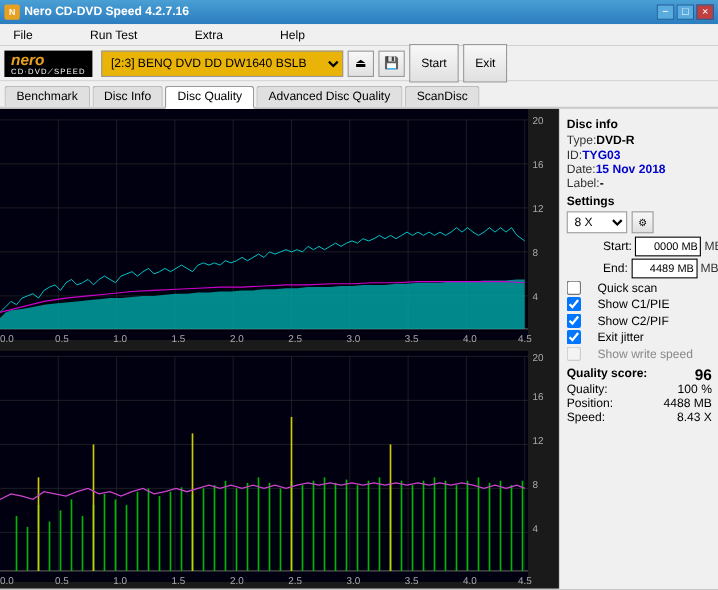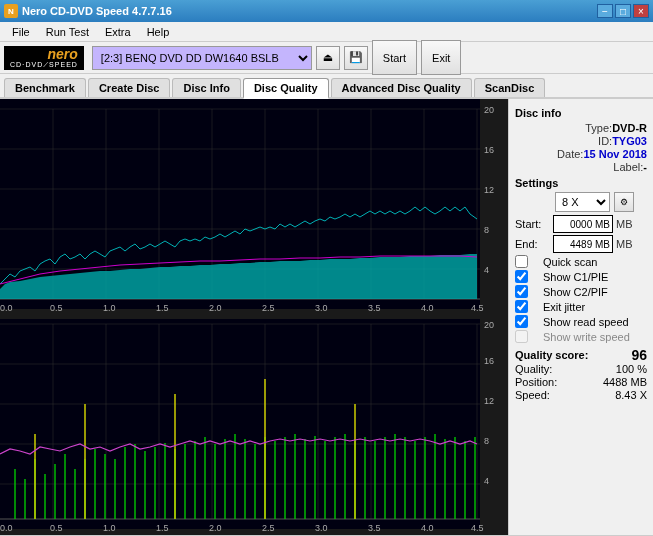--- a/index.html
+++ b/index.html
@@ -8,57 +8,57 @@
     
     .titlebar { background: linear-gradient(to bottom, #4a9fd4 0%, #2b7dbf 100%); height: 22px; display: flex; align-items: center; justify-content: space-between; padding: 0 4px; }
     .titlebar-left { display: flex; align-items: center; gap: 4px; }
     .titlebar-icon { width: 14px; height: 14px; background: #e8a020; border-radius: 2px; display: flex; align-items: center; justify-content: center; font-size: 8px; color: white; font-weight: bold; }
     .titlebar-title { color: white; font-size: 11px; font-weight: bold; }
     .titlebar-controls { display: flex; gap: 2px; }
     .titlebar-btn { width: 16px; height: 14px; background: #5aabde; border: 1px solid #2060a0; color: white; font-size: 10px; cursor: pointer; display: flex; align-items: center; justify-content: center; }
     .titlebar-btn.close { background: #c04040; }
     
     
-    .menubar { background: #f0f0f0; height: 20px; display: flex; align-items: center; padding: 0 4px; border-bottom: 1px solid #ccc; }
+    .menubar { background: #f0f0f0; height: 20px; display: flex; align-items: center; padding: 0 4px; border-bottom: 1px solid #ccc; gap: 36px; }
     .menubar-item { padding: 2px 8px; font-size: 11px; cursor: pointer; }
     
     
     .toolbar { background: #f0f0f0; height: 32px; display: flex; align-items: center; padding: 2px 4px; gap: 4px; border-bottom: 1px solid #ccc; }
     .logo { background: #000; padding: 1px 6px; margin-right: 4px; }
-    .logo-text { color: #e8a020; font-size: 14px; font-weight: bold; font-style: italic; line-height: 1; text-align: right; }
+    .logo-text { color: #e8a020; font-size: 14px; font-weight: bold; font-style: italic; line-height: 1; }
     .logo-sub { color: white; font-size: 7px; letter-spacing: 1px; }
-    .drive-select { height: 24px; background: #c4b5fd; border: 1px solid #999; padding: 0 4px; font-size: 11px; min-width: 220px; }
+    .drive-select { height: 24px; background: #eab308; border: 1px solid #999; padding: 0 4px; font-size: 11px; min-width: 220px; }
     .toolbar-btn { height: 35px; background: linear-gradient(to bottom, #f8f8f8, #e0e0e0); border: 1px solid #999; padding: 0 10px; cursor: pointer; font-size: 11px; }
     .toolbar-btn-icon { width: 24px; height: 24px; background: linear-gradient(to bottom, #f8f8f8, #e0e0e0); border: 1px solid #999; cursor: pointer; display: flex; align-items: center; justify-content: center; }
     
     
     .tabs { display: flex; background: #f0f0f0; padding: 4px 4px 0; gap: 2px; border-bottom: 2px solid #ccc; }
-    .tab { padding: 3px 10px; background: #e0e0e0; border: 1px solid #bbb; border-bottom: none; cursor: pointer; font-size: 11px; border-radius: 3px 3px 0 0; font-weight: bold; }
+    .tab { padding: 3px 10px; background: #e0e0e0; border: 1px solid #bbb; border-bottom: none; cursor: pointer; font-size: 11px; border-radius: 3px 3px 0 0; }
     .tab.active { background: white; border-color: #999; border-bottom: 2px solid white; margin-bottom: -2px; z-index: 1; }
     
     
     .main { display: flex; height: calc(536px - 22px - 20px - 32px - 26px); }
     
     
     .chart-area { flex: 1; background: #1a1a1a; position: relative; overflow: hidden; }
     
     
     .right-panel { width: 145px; background: #f0f0f0; border-left: 1px solid #ccc; padding: 4px 6px; overflow-y: auto; }
     
     .section-title { font-weight: bold; font-size: 11px; margin-bottom: 3px; margin-top: 4px; }
-    .info-row { display: flex; justify-content: flex-end; font-size: 11px; margin-bottom: 1px; }
+    .info-row { display: flex; justify-content: flex-start; font-size: 11px; margin-bottom: 1px; }
     .info-label { color: #333; }
     .info-value { color: #0000cc; font-weight: bold; }
     .info-value.black { color: #000; }
     
-    .settings-row { display: flex; align-items: center; gap: 4px; margin-bottom: 3px; margin-left: 40px; }
+    .settings-row { display: flex; align-items: center; gap: 4px; margin-bottom: 3px; }
     .settings-select { height: 20px; border: 1px solid #999; background: white; font-size: 11px; padding: 0 2px; width: 55px; }
     .small-btn { width: 20px; height: 20px; background: linear-gradient(to bottom, #f8f8f8, #e0e0e0); border: 1px solid #999; cursor: pointer; display: flex; align-items: center; justify-content: center; font-size: 9px; }
     
-    .mb-field { display: flex; align-items: center; gap: 3px; margin-bottom: 2px; font-size: 11px; }
+    .mb-field { display: flex; align-items: center; gap: 3px; margin-bottom: 2px; font-size: 11px; margin-left: 33px; }
     .mb-label { width: 35px; }
     .mb-input { width: 60px; height: 18px; border: 1px solid #000000; background: white; padding: 0 2px; font-size: 10px; text-align: right; }
     .mb-unit { color: #333; }
     
     .checkbox-row { display: flex; align-items: center; gap: 15px; margin-bottom: 2px; font-size: 11px; }
     .checkbox-row input { margin: 0; }
     
     .advanced-btn { width: 100%; height: 22px; background: linear-gradient(to bottom, #f8f8f8, #d0d0d0); border: 1px solid #999; cursor: pointer; font-size: 11px; margin-top: 4px; }
     
     .quality-row { display: flex; justify-content: space-between; align-items: center; margin-top: 4px; font-size: 11px; font-weight: bold; }
@@ -68,21 +68,21 @@
     
     
     .stats-bar { display: flex; background: #f0f0f0; border-top: 1px solid #ccc; padding: 3px 6px; gap: 20px; font-size: 11px; }
   </style>
 </head>
 <body>
 
 <div class="titlebar">
   <div class="titlebar-left">
     <div class="titlebar-icon">N</div>
-    <span class="titlebar-title">Nero CD-DVD Speed 4.7.7.16</span>
+    <span class="titlebar-title">Nero CD-DVD Speed 4.2.7.16</span>
   </div>
   <div class="titlebar-controls">
     <button class="titlebar-btn">−</button>
     <button class="titlebar-btn">□</button>
     <button class="titlebar-btn close">×</button>
   </div>
 </div>
 
 <div class="menubar">
   <span class="menubar-item">File</span>
@@ -100,21 +100,20 @@
     <option>[2:3]  BENQ DVD DD DW1640 BSLB</option>
   </select>
   <div class="toolbar-btn-icon">⏏</div>
   <div class="toolbar-btn-icon">💾</div>
   <button class="toolbar-btn">Start</button>
   <button class="toolbar-btn">Exit</button>
 </div>
 
 <div class="tabs">
   <div class="tab">Benchmark</div>
-  <div class="tab">Create Disc</div>
   <div class="tab">Disc Info</div>
   <div class="tab active">Disc Quality</div>
   <div class="tab">Advanced Disc Quality</div>
   <div class="tab">ScanDisc</div>
 </div>
 
 <div class="main">
 
   <div class="chart-area">
     <svg width="100%" height="100%" viewBox="0 0 508 436" preserveAspectRatio="none">
@@ -324,24 +323,20 @@
     </div>
     <div class="checkbox-row">
       <input type="checkbox" checked="" style="">
       <span>Show C2/PIF</span>
     </div>
     <div class="checkbox-row">
       <input type="checkbox" checked="" style="">
       <span>Exit jitter</span>
     </div>
     <div class="checkbox-row">
-      <input type="checkbox" checked="" style="">
-      <span>Show read speed</span>
-    </div>
-    <div class="checkbox-row">
       <input type="checkbox" disabled="" style="">
       <span style="color:#888;">Show write speed</span>
     </div>
     
     
     <div class="quality-row">
       <span>Quality score:</span>
       <span class="quality-score">96</span>
     </div>
     

